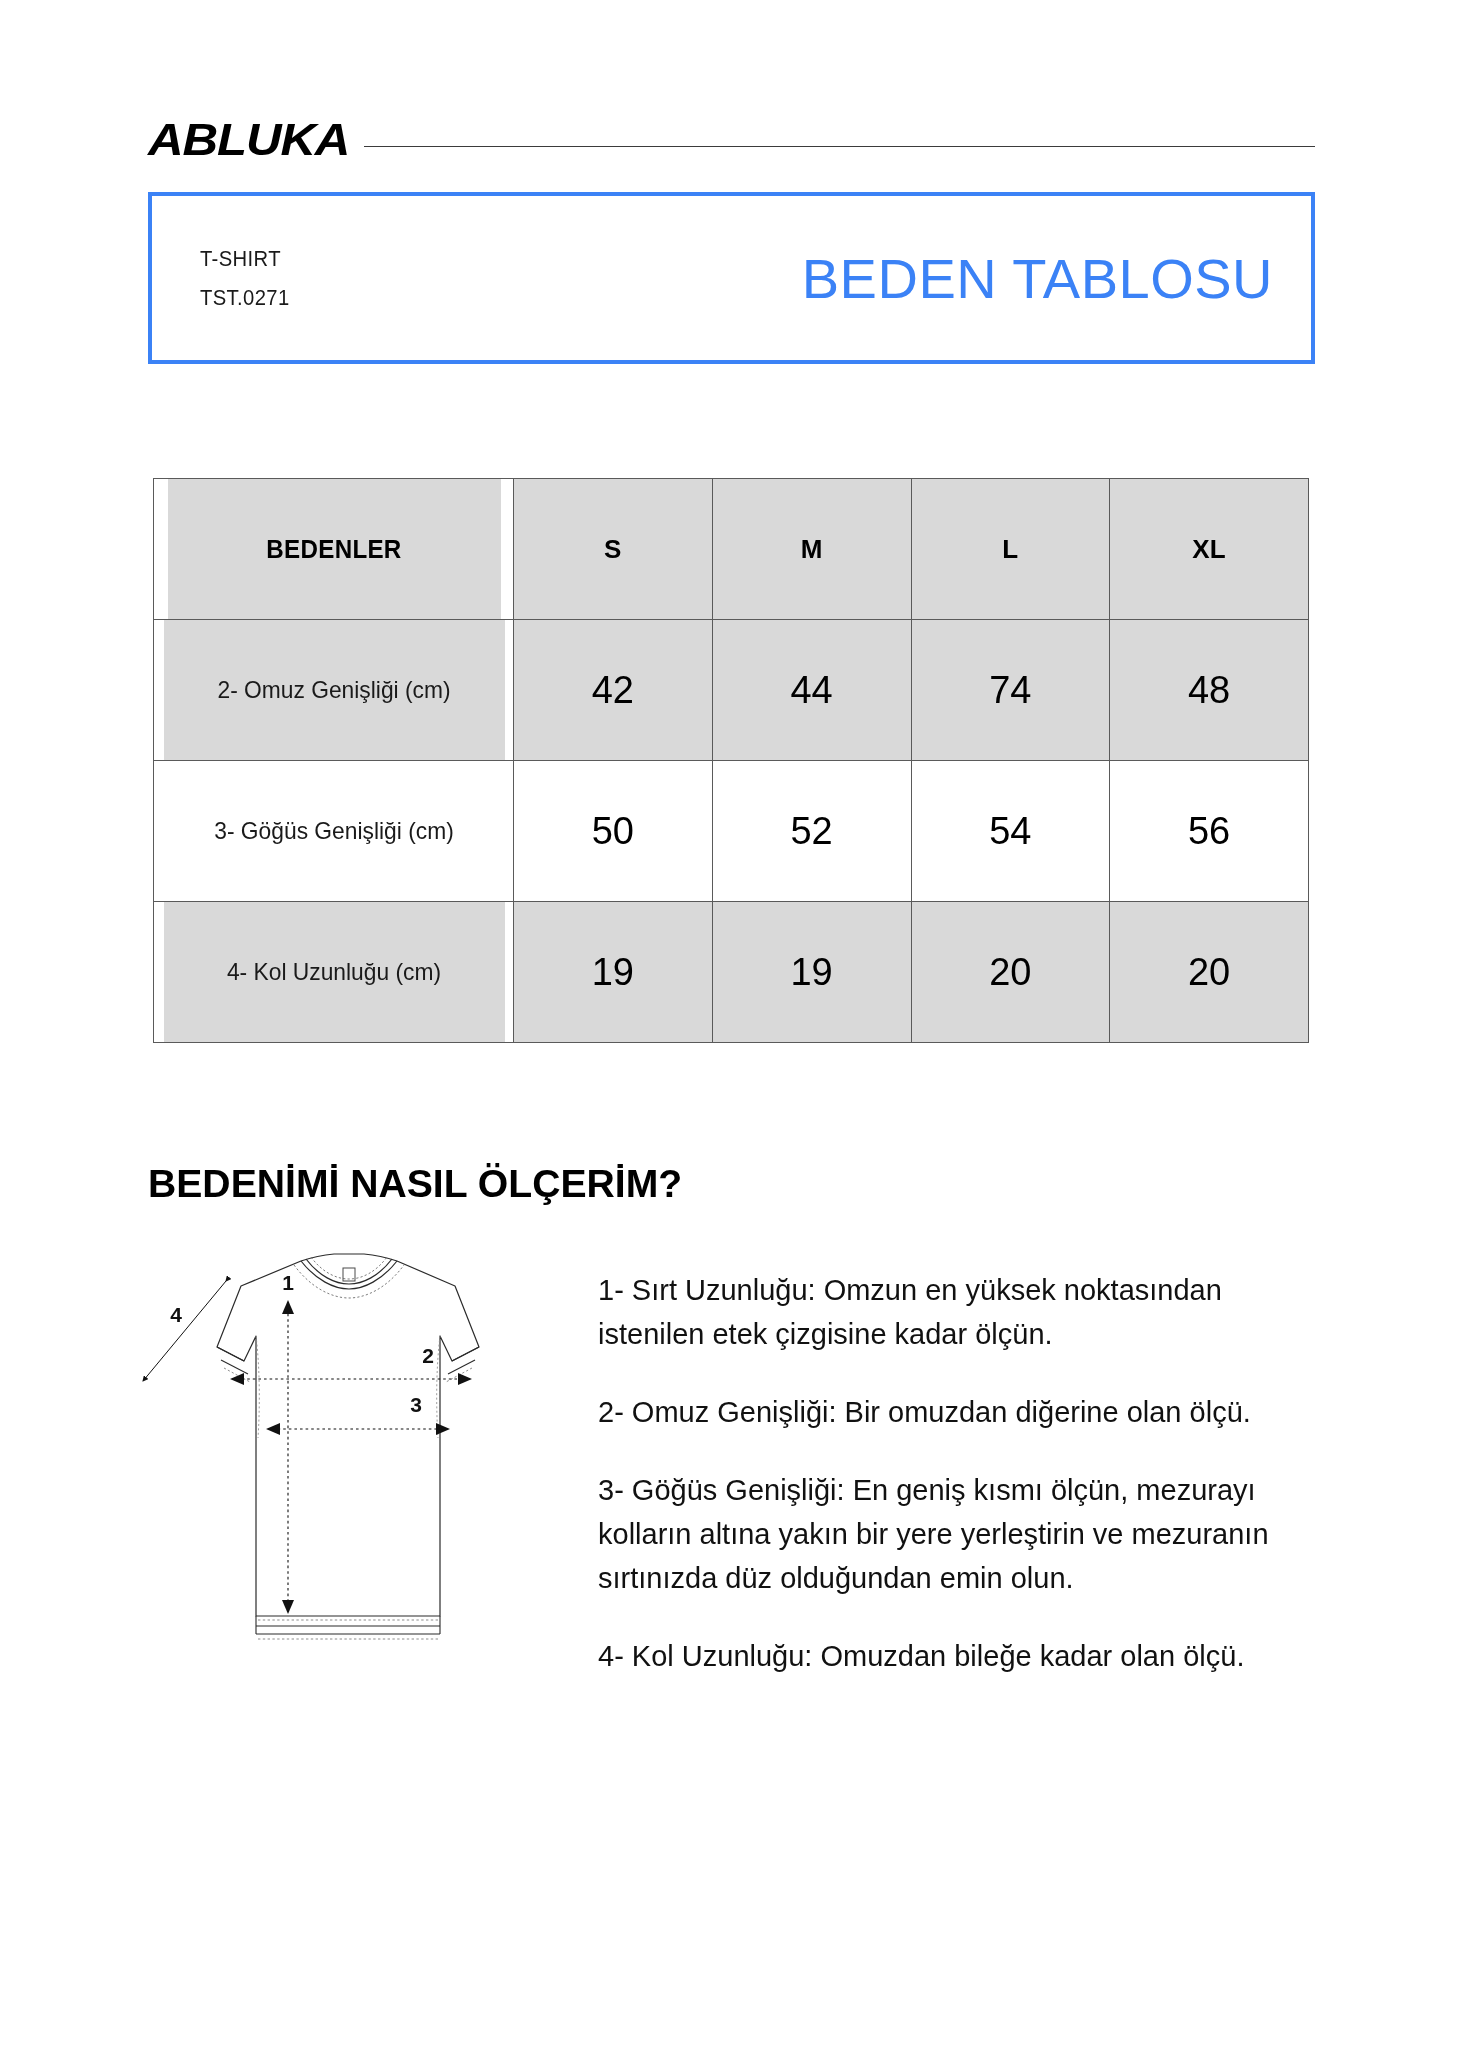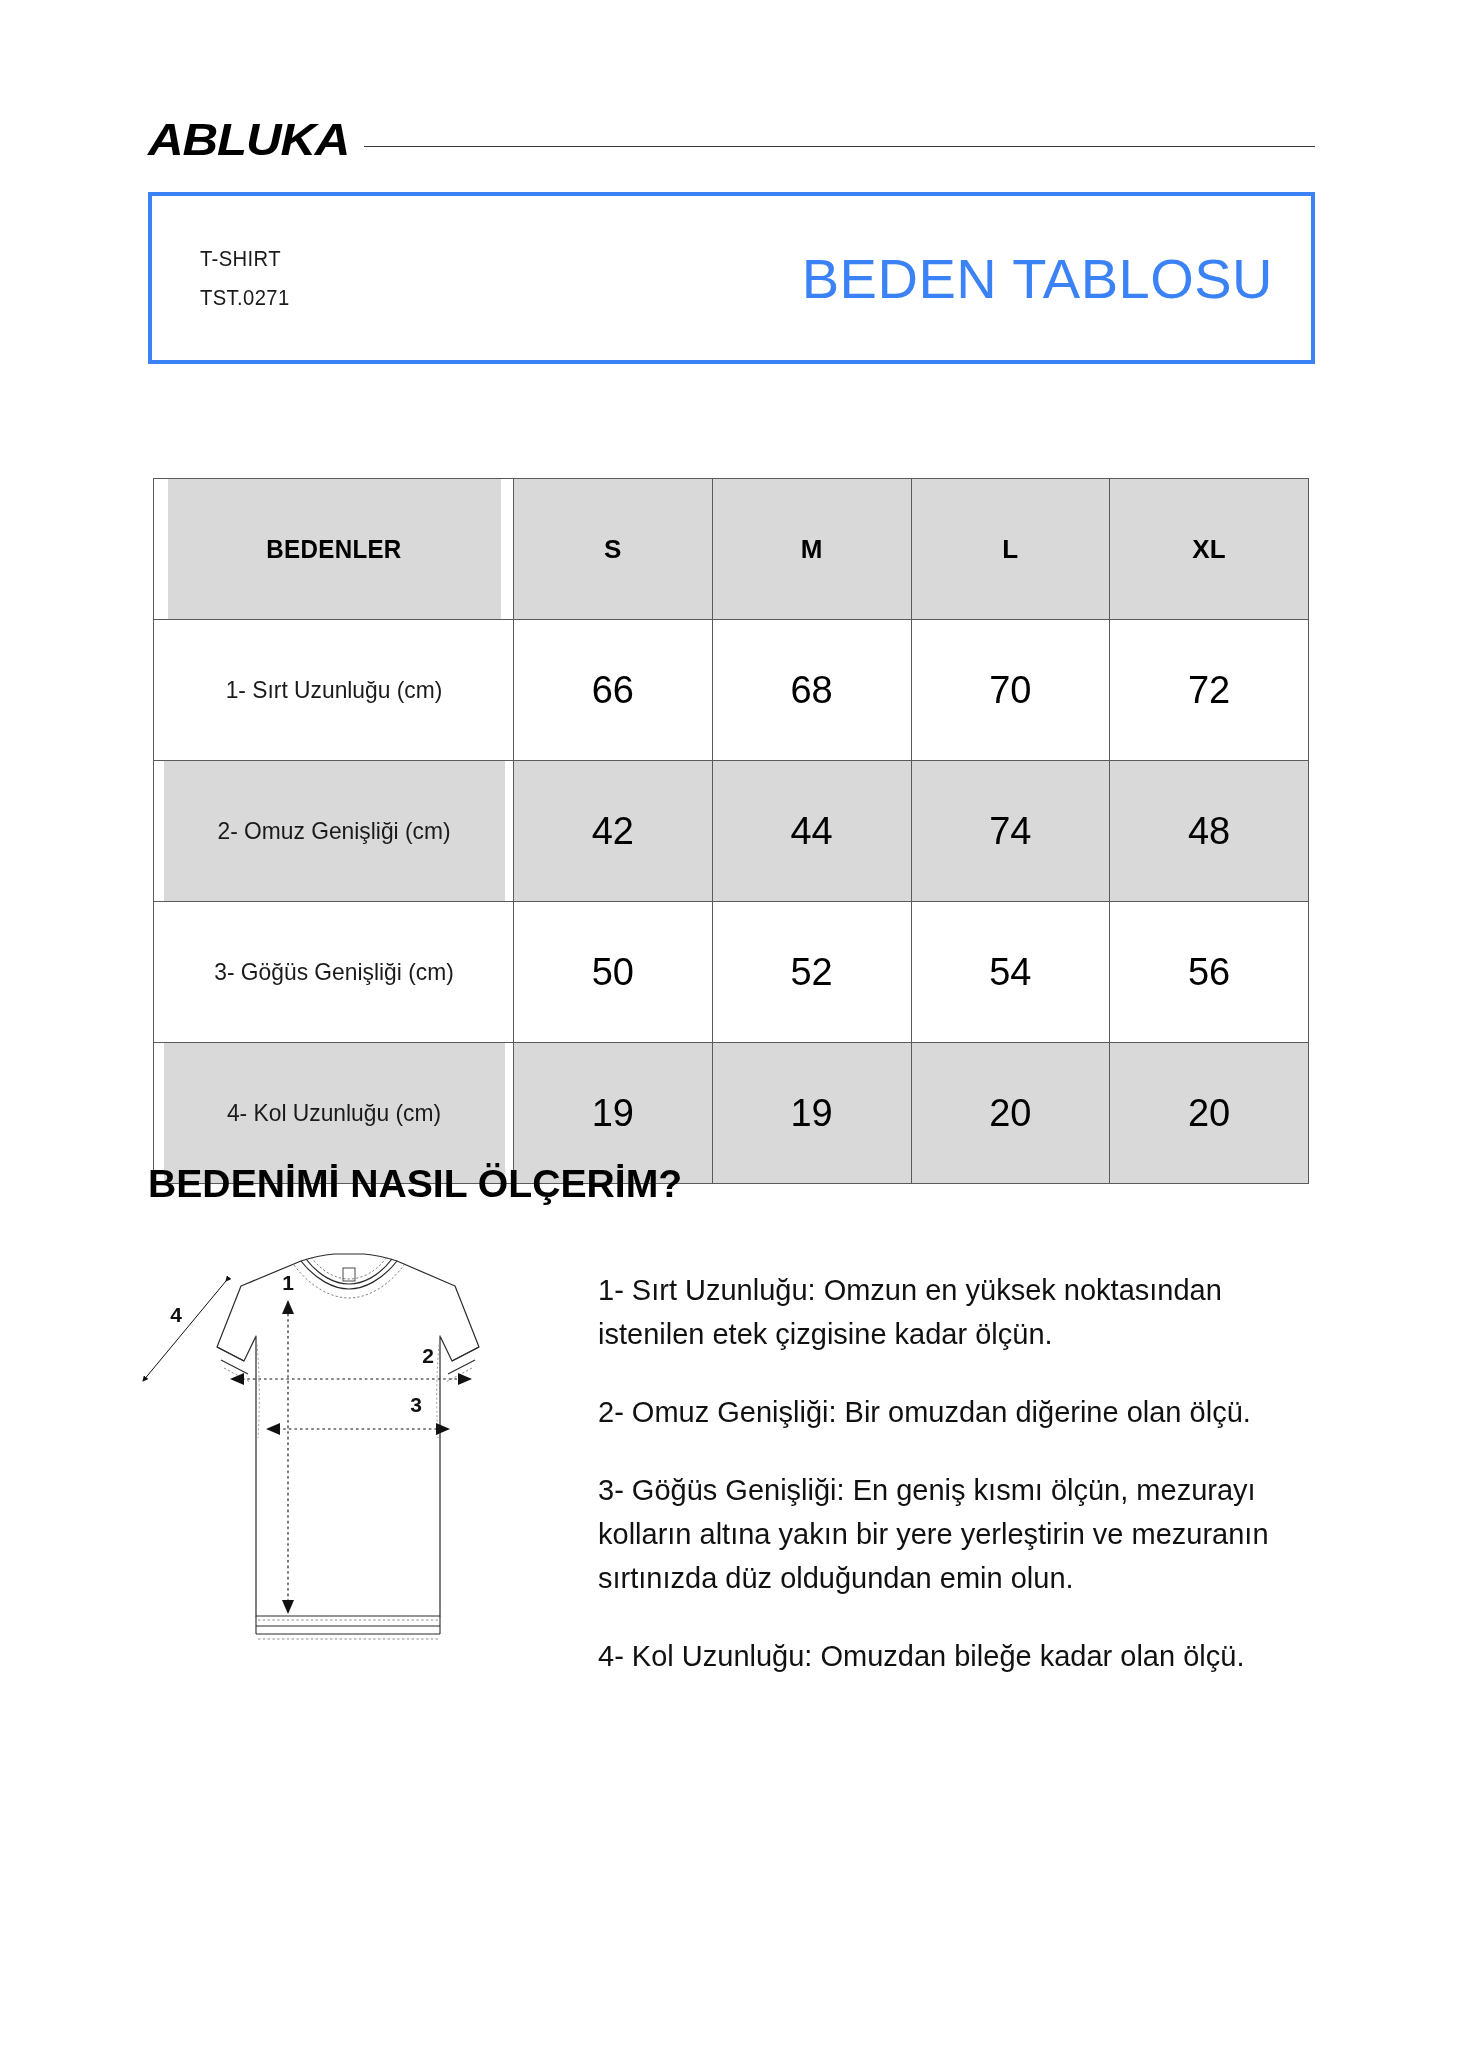--- a/index.html
+++ b/index.html
@@ -207,27 +207,20 @@
     <thead>
       <tr>
         <th class="hdr-label">BEDENLER</th>
         <th>S</th>
         <th>M</th>
         <th>L</th>
         <th>XL</th>
       </tr>
     </thead>
     <tbody>
-      <tr>
-        <td class="rowlabel">1- Sırt Uzunluğu (cm)</td>
-        <td class="val">66</td>
-        <td class="val">68</td>
-        <td class="val">70</td>
-        <td class="val">72</td>
-      </tr>
       <tr class="shaded">
         <td class="rowlabel">2- Omuz Genişliği (cm)</td>
         <td class="val">42</td>
         <td class="val">44</td>
         <td class="val">74</td>
         <td class="val">48</td>
       </tr>
       <tr>
         <td class="rowlabel">3- Göğüs Genişliği (cm)</td>
         <td class="val">50</td>

